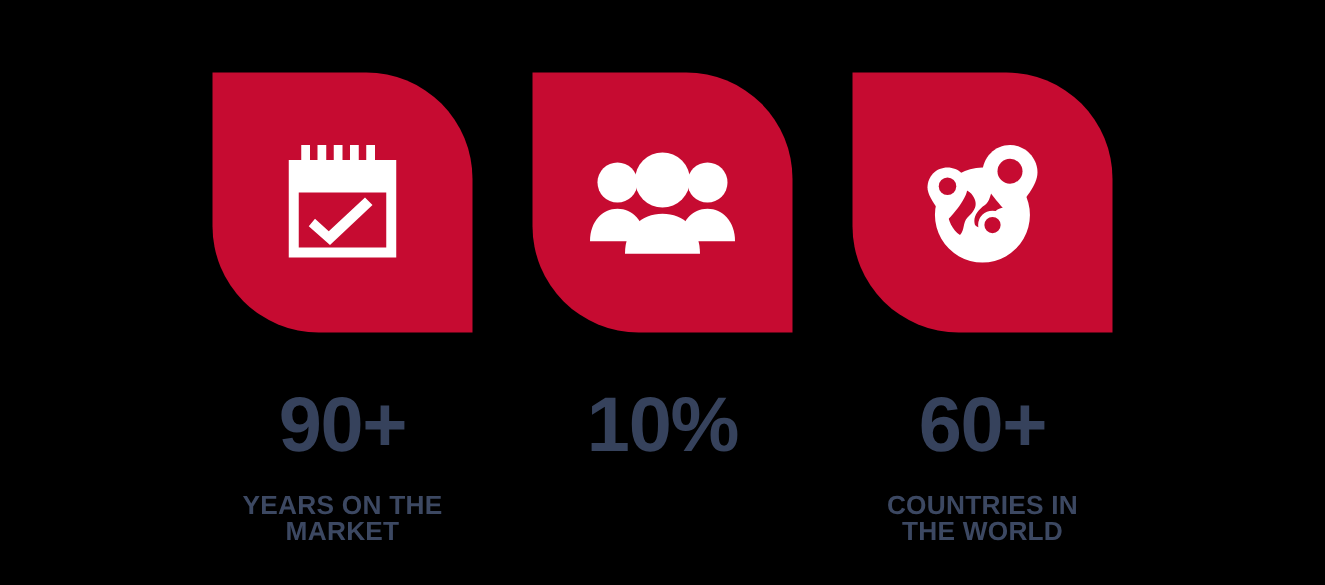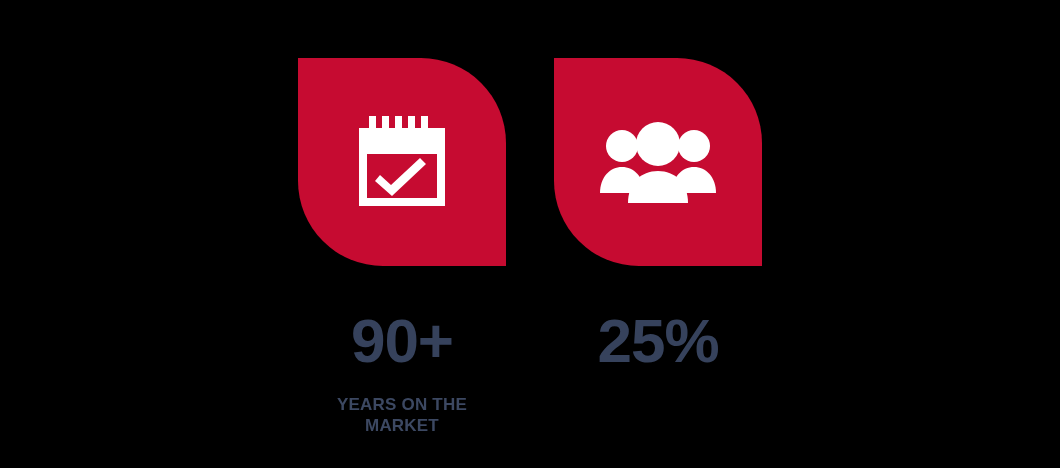--- a/index.html
+++ b/index.html
@@ -53,21 +53,21 @@
     font-size: 62px;
     line-height: 1;
     font-weight: 700;
     letter-spacing: -1px;
     color: #36425C;
     text-align: center;
     white-space: nowrap;
   }
   .stat-label {
     margin-top: 22px;
-    font-size: 17px;
+    font-size: 21px;
     line-height: 21px;
     font-weight: 700;
     letter-spacing: 0.2px;
     color: #3C4862;
     text-align: center;
     text-transform: uppercase;
     max-width: 190px;
   }
 </style>
 </head>
@@ -109,17 +109,47 @@
 
             <circle cx="96" cy="27" r="16"></circle>
             <path d="M74 74 C74 58 84 48 96 48 C108 48 118 58 118 74 Z"></path>
 
             <circle cx="60" cy="25" r="22"></circle>
             <path d="M30 84 C30 64 43 52 60 52 C77 52 90 64 90 84 Z"></path>
           </g>
         </svg>
       </span>
     </div>
-    <div class="stat-value">25%</div>
+    <div class="stat-value">10%</div>
   </div>
 
+  <div class="stat-card">
+    <div class="tile">
+      <span>
+        <svg width="108" height="108" viewBox="0 0 108 108" aria-hidden="true">
+          <g fill="#FFFFFF">
+
+            <path d="M54 26 A38 38 0 1 1 53.9 26 Z
+                     M34 44 C40 42 46 46 48 52 C50 58 46 62 42 66
+                     C38 70 40 76 36 80 C30 76 26 68 26 60 C26 53 29 47 34 44 Z
+                     M62 44 C68 46 74 44 78 48 C82 52 78 58 72 58
+                     C66 58 62 62 60 68 C58 74 52 76 48 72 C46 66 50 60 56 56
+                     C60 53 60 48 62 44 Z" fill-rule="evenodd"></path>
+
+            <circle cx="62" cy="72" r="9" fill="#C60B31"></circle>
+            <circle cx="62" cy="72" r="9" fill="none" stroke="#FFFFFF" stroke-width="5"></circle>
+
+            <path d="M76 8 C88 8 98 18 98 30 C98 44 76 64 76 64
+                     C76 64 54 44 54 30 C54 18 64 8 76 8 Z"></path>
+            <circle cx="76" cy="29" r="10" fill="#C60B31"></circle>
+
+            <path d="M26 26 C35 26 42 33 42 42 C42 52 26 68 26 68
+                     C26 68 10 52 10 42 C10 33 17 26 26 26 Z"></path>
+            <circle cx="26" cy="41" r="7" fill="#C60B31"></circle>
+          </g>
+        </svg>
+      </span>
+    </div>
+    <div class="stat-value">60+</div>
+    <div class="stat-label">COUNTRIES IN THE WORLD</div>
+  </div>
 
 </div>
 
 </body></html>

